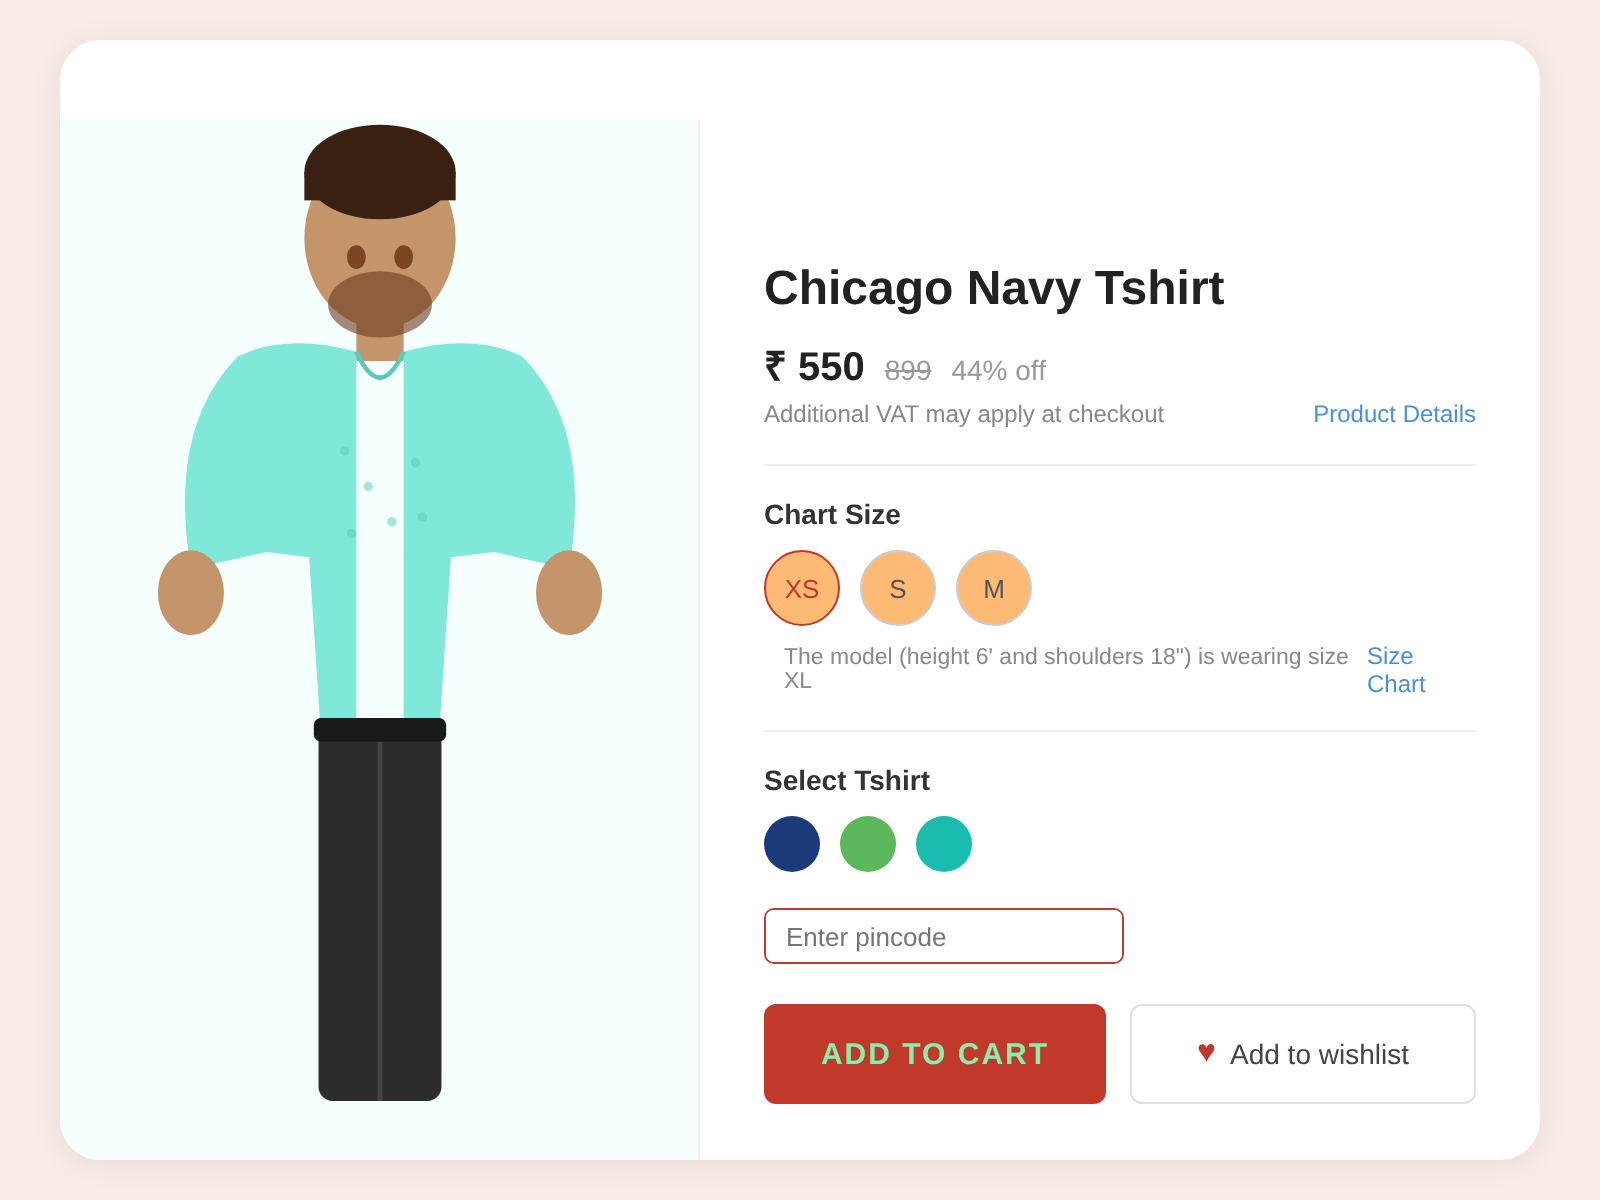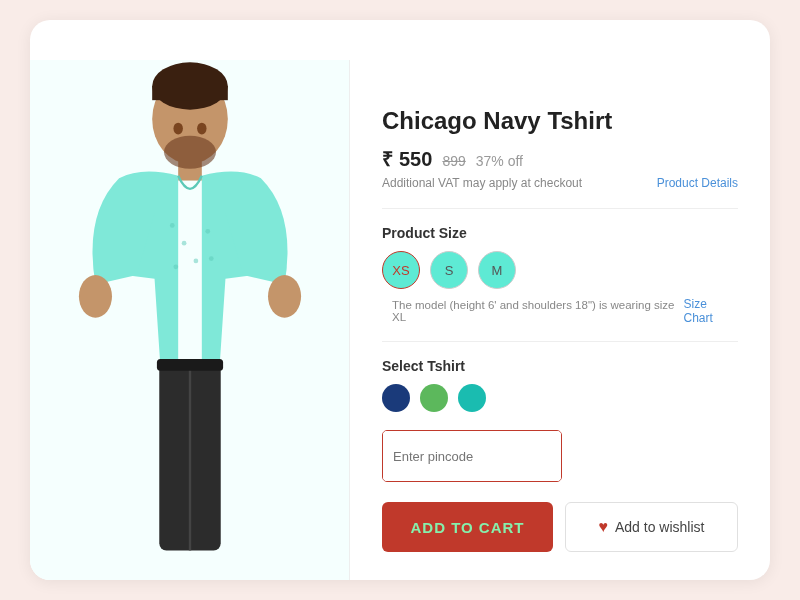--- a/index.html
+++ b/index.html
@@ -129,21 +129,21 @@
       display: flex;
       gap: 10px;
       margin-bottom: 8px;
     }
 
     .size-btn {
       width: 38px;
       height: 38px;
       border-radius: 50%;
       border: 1.5px solid #ccc;
-      background: #5eead4;
+      background: #fdba74;
       font-size: 13px;
       color: #555;
       display: flex;
       align-items: center;
       justify-content: center;
       cursor: pointer;
       font-weight: 500;
     }
 
     .size-btn.selected {
@@ -218,21 +218,21 @@
       margin-bottom: 20px;
     }
 
     .pincode-input-wrap {
       display: flex;
       align-items: center;
       border: 1.5px solid #c0392b;
       border-radius: 5px;
       overflow: hidden;
       width: 180px;
-      height: 52px;
+      height: 28px;
     }
 
     .pincode-input {
       border: none;
       outline: none;
       font-size: 13px;
       color: #aaa;
       padding: 0 10px;
       flex: 1;
       height: 100%;
@@ -328,31 +328,31 @@
     </div>
   </div>
 
   <div class="product-details-section">
 
     <div class="product-title">Chicago Navy Tshirt</div>
 
     <div class="price-row">
       <span class="price-current">₹ 550</span>
       <span class="price-original">899</span>
-      <span class="price-discount">37% off</span>
+      <span class="price-discount">44% off</span>
     </div>
 
     <div class="vat-row">
       <span class="vat-text">Additional VAT may apply at checkout</span>
       <a class="product-details-link">Product Details</a>
     </div>
 
     <hr class="divider">
 
-    <div class="section-label">Product Size</div>
+    <div class="section-label">Chart Size</div>
 
     <div class="size-options">
       <button class="size-btn selected">XS</button>
       <button class="size-btn">S</button>
       <button class="size-btn">M</button>
     </div>
 
     <div class="model-note-row">
       <span class="model-note">The model (height 6' and shoulders 18") is wearing size XL</span>
       <a class="size-chart-link">Size Chart</a>

